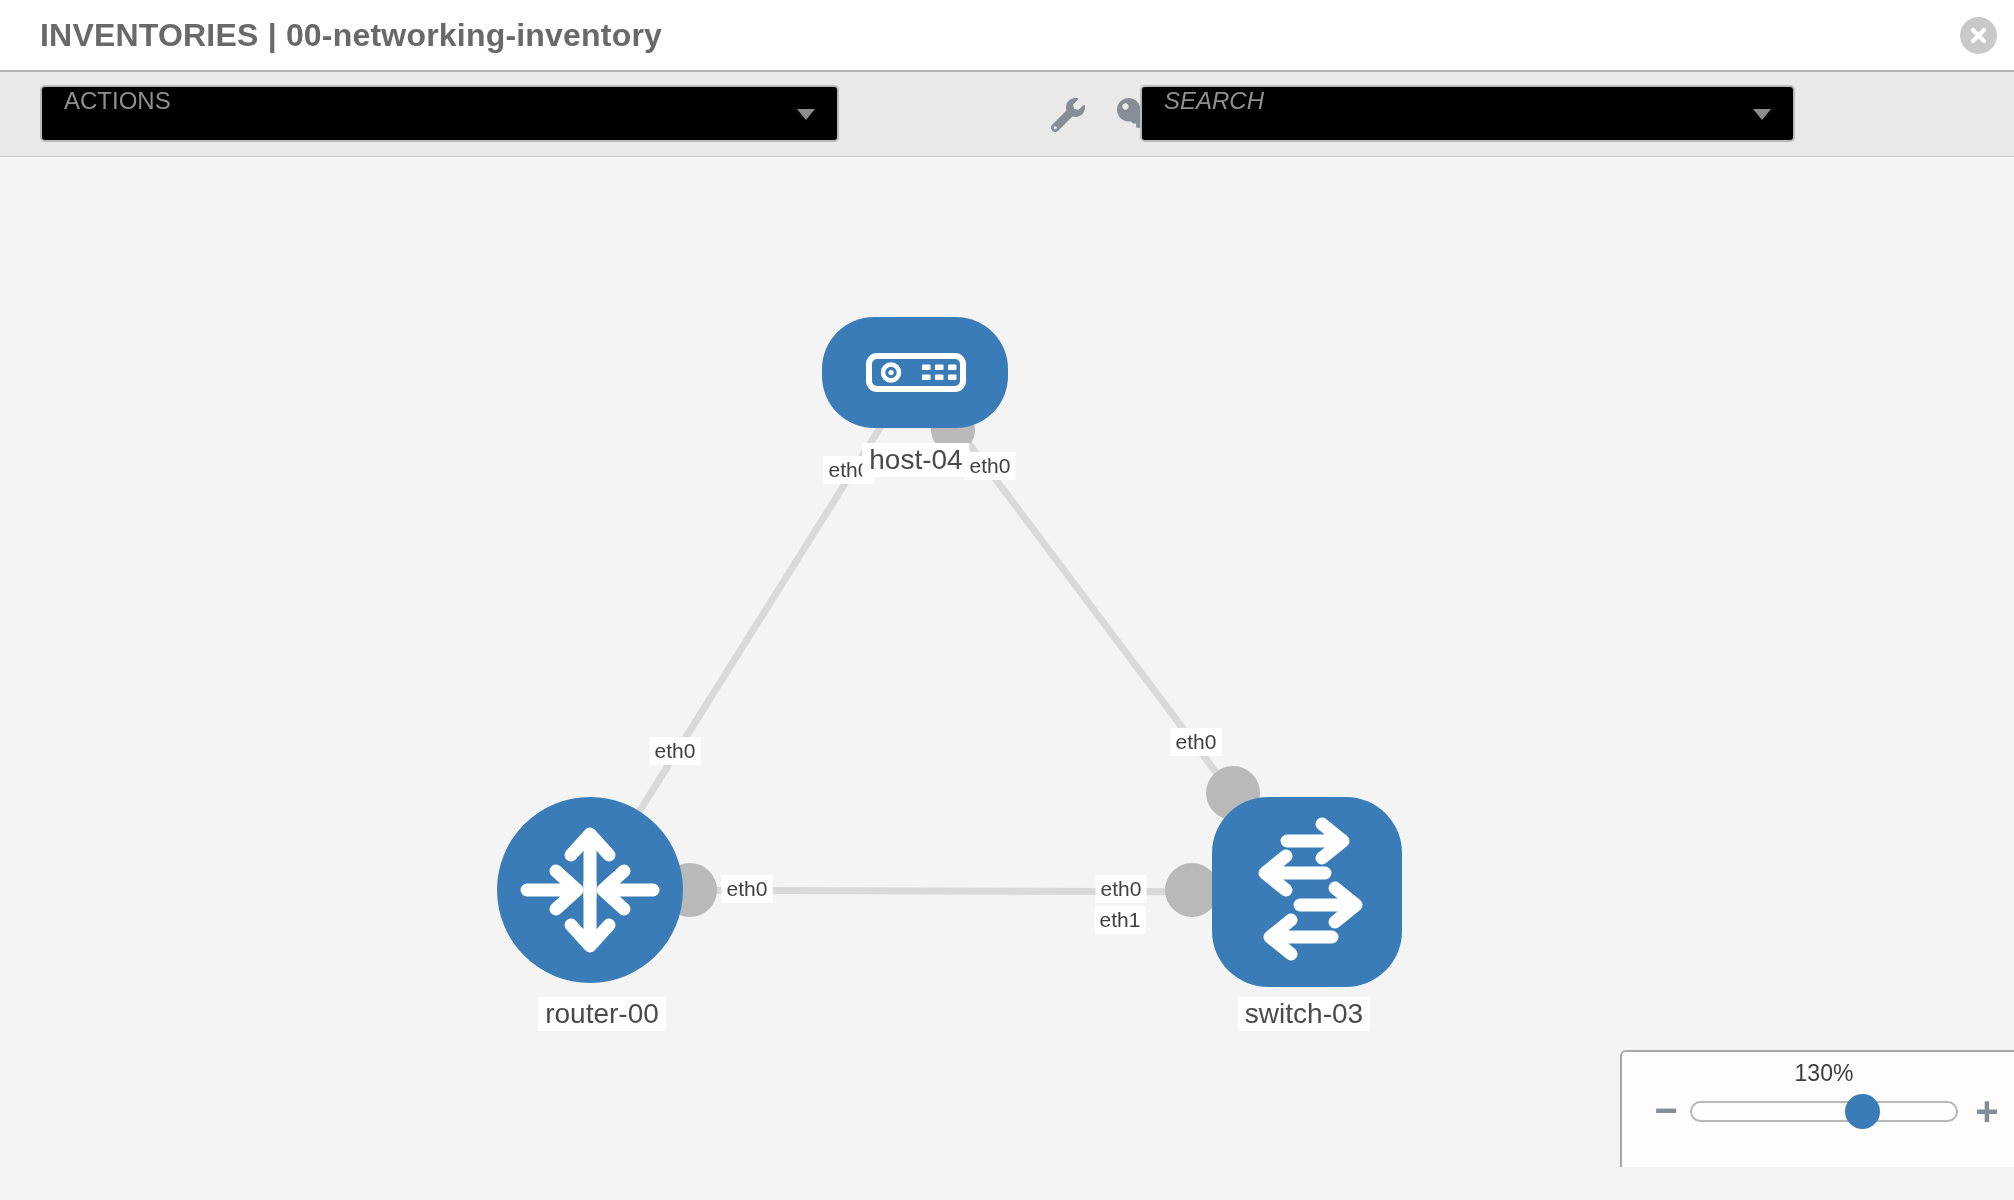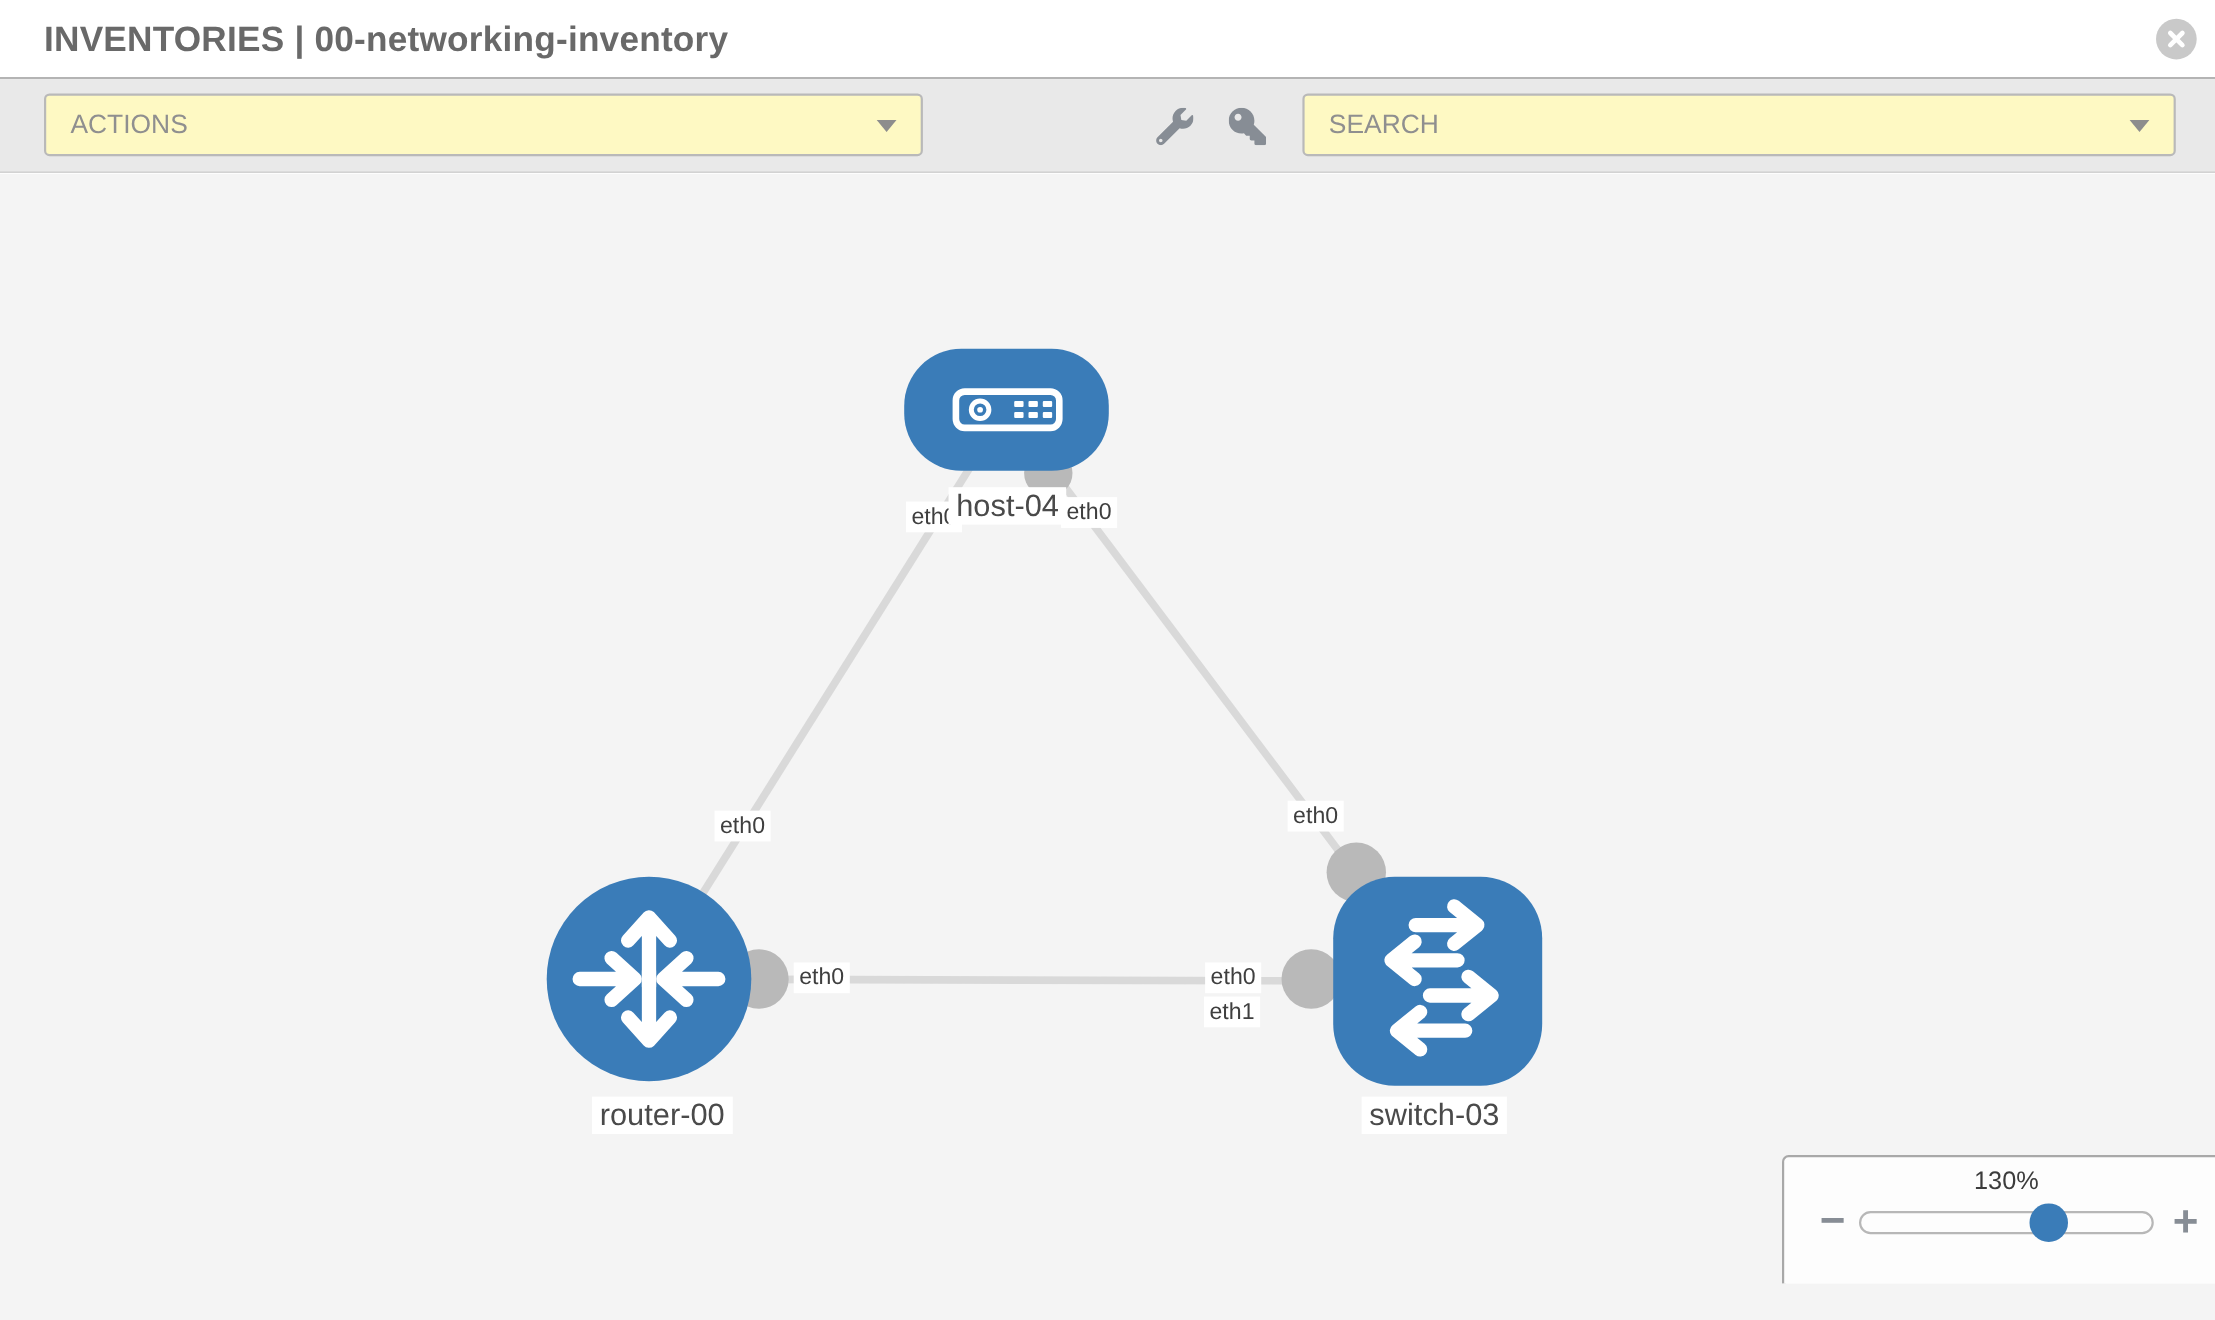--- a/index.html
+++ b/index.html
@@ -29,26 +29,26 @@
     border:none;border-radius:50%;background:#c9c9c9;cursor:pointer;
     display:flex;align-items:center;justify-content:center;padding:0;
   }
   
   .toolbar{
     position:absolute;left:0;top:72px;width:2014px;height:85px;
     background:#e9e9e9;border-bottom:1px solid #c6c6c6;
   }
   .dropdown{
     position:absolute;top:13px;height:57px;
-    background:#fef9c3;border:2px solid #b9b9b9;border-radius:5px;
+    background:#000000;border:2px solid #b9b9b9;border-radius:5px;
     font-size:24px;color:#8f8f8f;
-    display:flex;align-items:center;padding-left:22px;cursor:pointer;
+    display:flex;padding-left:22px;cursor:pointer;
   }
   .dropdown.actions{left:40px;width:799px;}
-  .dropdown.search{left:1184px;width:794px;}
+  .dropdown.search{left:1140px;width:655px;font-style:italic;}
   .caret{
     position:absolute;right:22px;top:50%;margin-top:-5px;
     width:0;height:0;
     border-left:9px solid transparent;border-right:9px solid transparent;
     border-top:11px solid #8d8d8d;
   }
   .icon-btn{
     position:absolute;top:24px;width:40px;height:40px;
     background:none;border:none;cursor:pointer;padding:2px;
   }

